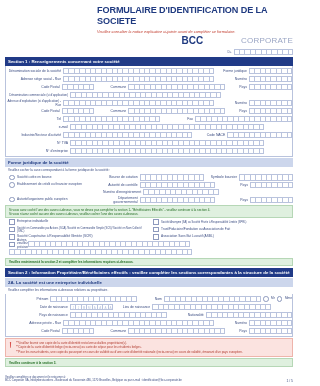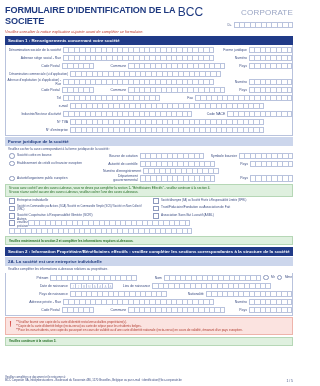--- a/index.html
+++ b/index.html
@@ -4,39 +4,39 @@
 <style>
   html,body{margin:0;padding:0;}
   body{
     width:298px;height:386px;background:#ffffff;
     font-family:"Liberation Sans",sans-serif;
     color:#2b3a67;overflow:hidden;
   }
   .page{position:relative;width:298px;height:386px;box-sizing:border-box;padding:4px 5px 0 5px;}
 
   
-  .hdr{display:flex;justify-content:space-between;align-items:flex-start;}
+  .hdr{display:flex;justify-content:space-between;align-items:flex-end;flex-direction:column;}
   .hdr-left{width:196px;}
   .title{
     font-size:9.1px;font-weight:bold;letter-spacing:-0.1px;
     color:#1f3a80;line-height:11px;margin:1px 0 2px 0;
   }
   .subtitle{
     font-size:3.9px;font-style:italic;color:#c0392b;line-height:5px;
   }
   .hdr-right{width:92px;text-align:right;padding-top:1px;}
   .logo{display:flex;align-items:center;justify-content:flex-end;gap:2px;}
   .logo-mark{
     display:inline-block;width:5px;height:6px;margin-right:1px;
     background:
       linear-gradient(#1f3a80 0 0) 0 0/5px 1.3px no-repeat,
       linear-gradient(#1f3a80 0 0) 0 2.4px/4px 1.3px no-repeat,
       linear-gradient(#1f3a80 0 0) 0 4.8px/5px 1.3px no-repeat;
   }
-  .logo-bcc{font-size:12px;font-weight:normal;color:#1f3a80;letter-spacing:0px;padding-left:23px;}
+  .logo-bcc{font-size:10px;font-weight:bold;color:#1f3a80;letter-spacing:0px;padding-left:23px;}
   .logo-sep{display:inline-block;width:1px;height:8px;background:#9aa5c4;margin:0 2px;}
   .logo-corp{font-size:8px;color:#9aa5c4;letter-spacing:0.2px;margin-left:30px;}
   .topcode{display:flex;align-items:center;justify-content:flex-end;margin-top:3px;}
   .topcode-lbl{font-size:3.3px;color:#4a5a8a;margin-right:2px;}
 
   
   .boxes{display:flex;}
   .bx{width:5.4px;height:6.2px;border:0.4px solid #b9c3dd;border-right:none;background:#fff;box-sizing:border-box;}
   .bx:last-child{border-right:0.4px solid #b9c3dd;}
 

